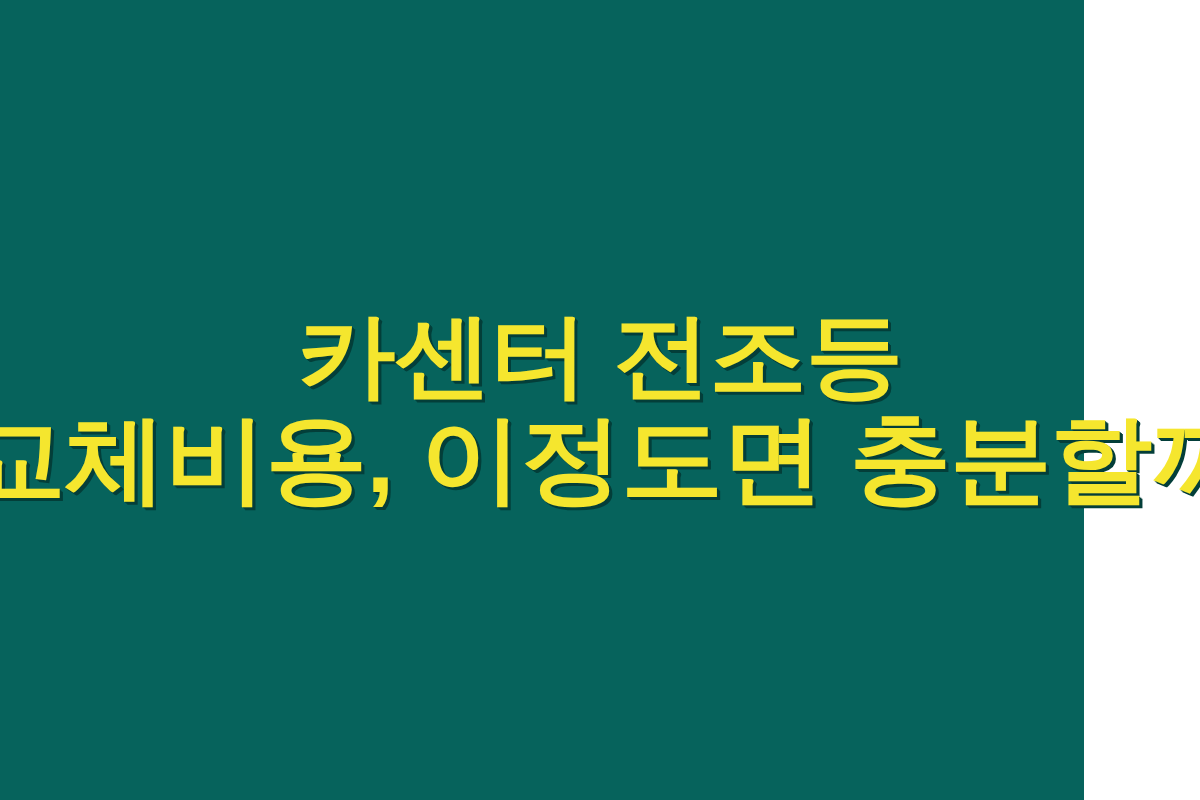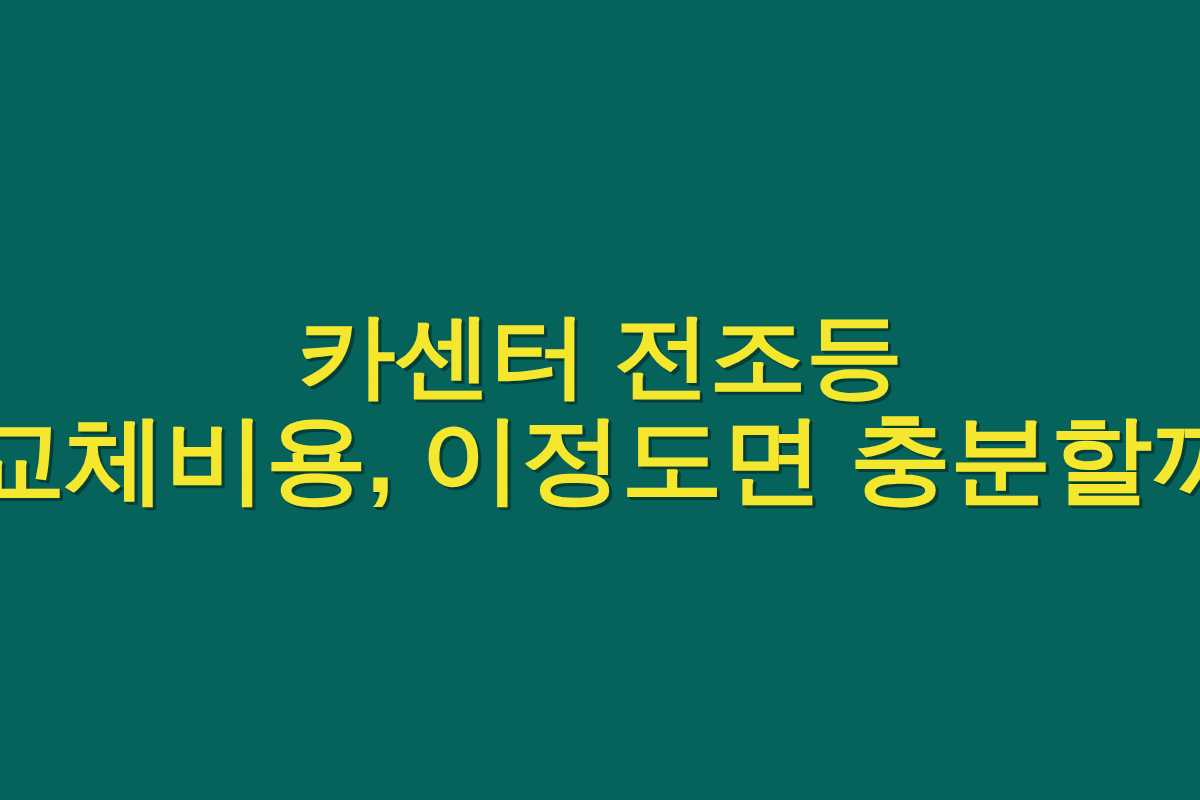--- a/index.html
+++ b/index.html
@@ -10,21 +10,21 @@
 
   body {
     width: 1200px;
     height: 800px;
     overflow: hidden;
     font-family: "Liberation Sans", "DejaVu Sans", sans-serif;
   }
 
   #thumbnail-canvas {
     position: relative;
-    width: 1200px;
+    width: 1084px;
     height: 800px;
     background: #06635c;
     display: flex;
     align-items: center;
     justify-content: center;
     box-sizing: border-box;
     user-select: none;
   }
 
   #headline-block {

